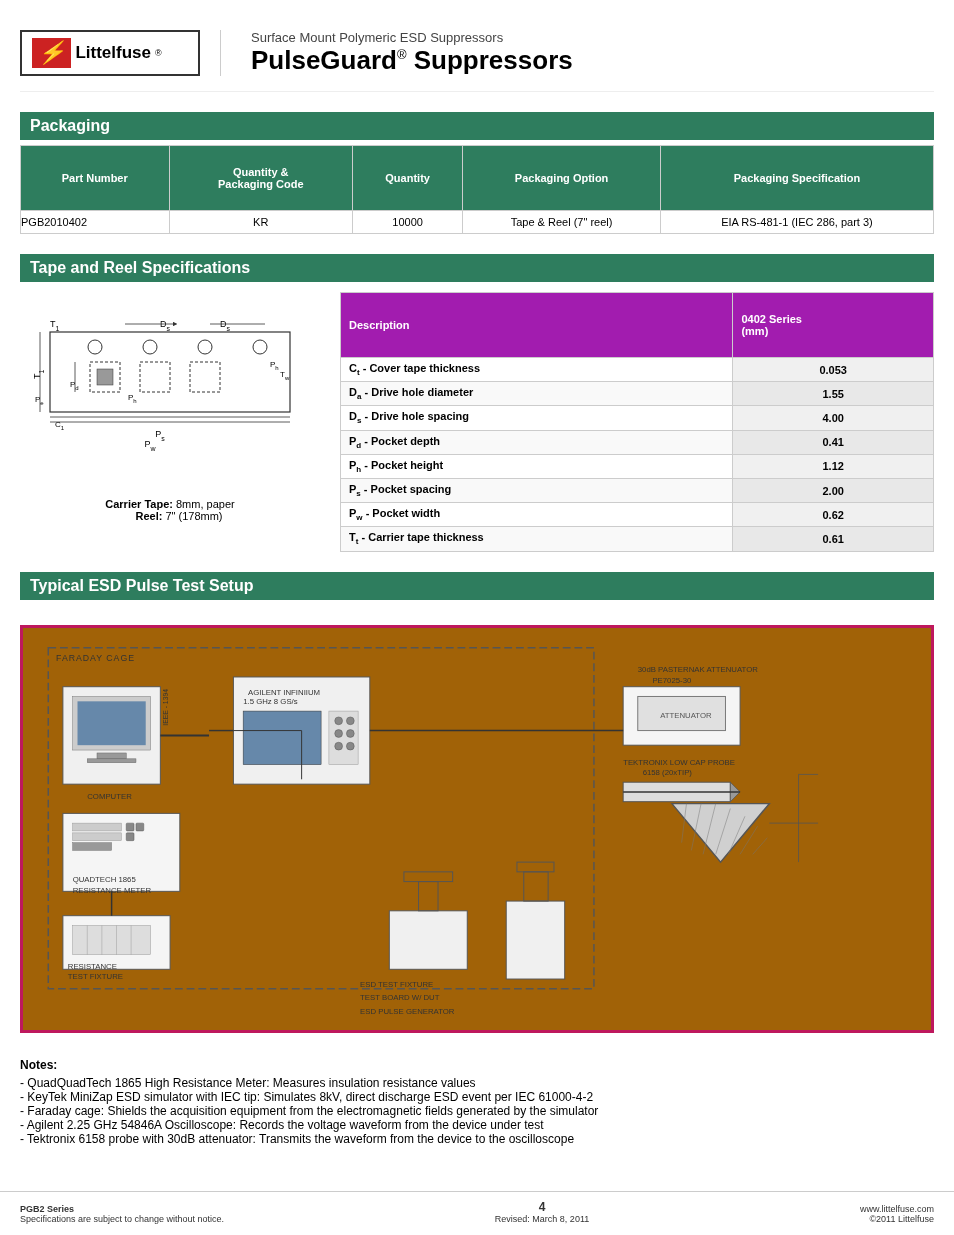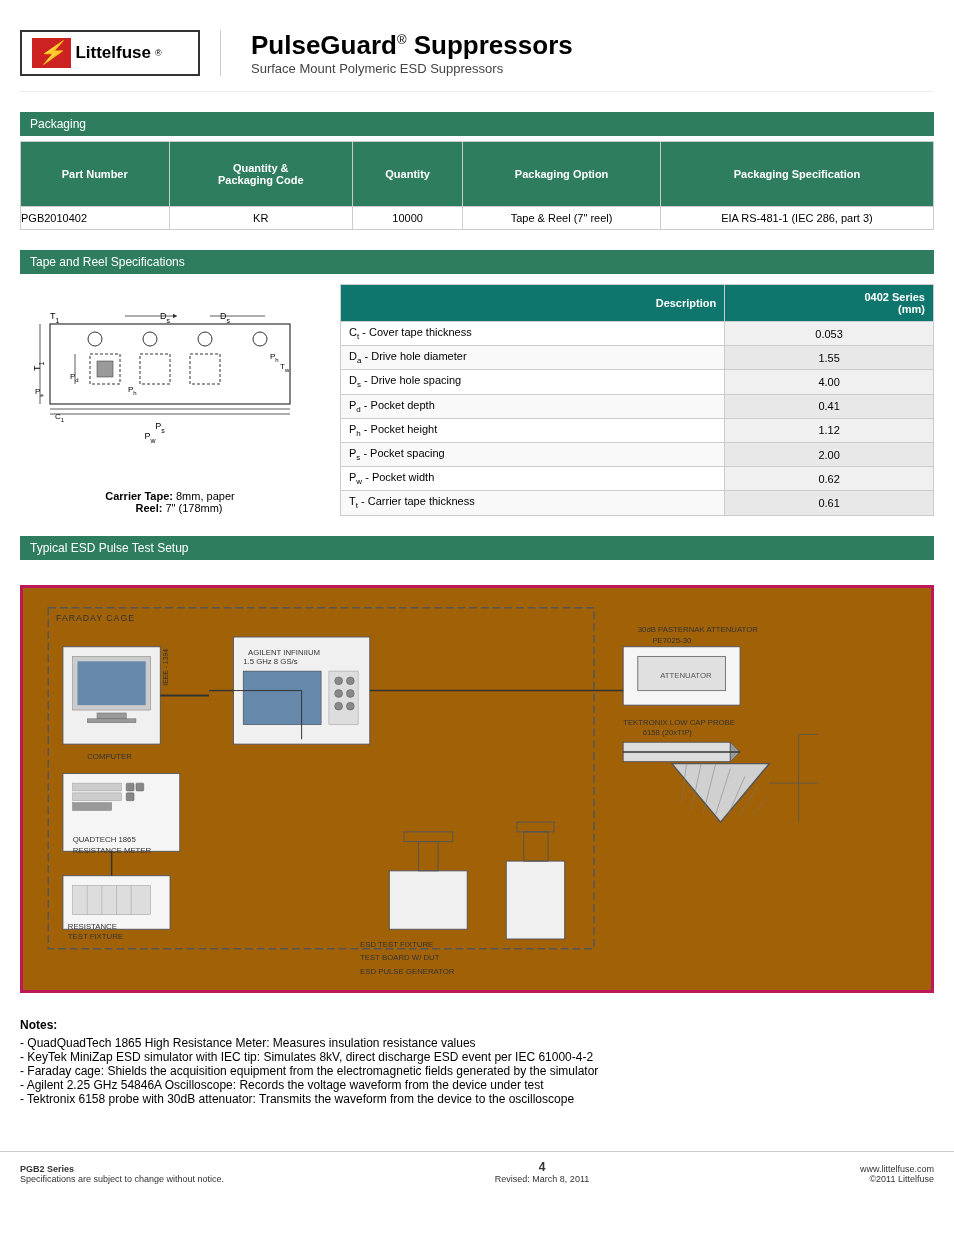--- a/index.html
+++ b/index.html
@@ -2,37 +2,37 @@
 <html><head>
   <meta charset="utf-8">
   <style>
     * { margin: 0; padding: 0; box-sizing: border-box; }
     body { font-family: Arial, sans-serif; font-size: 11px; background: #fff; color: #000; width: 954px; min-height: 1235px; }
     
     
     .header { display: flex; align-items: center; padding: 15px 20px; border-bottom: 1px solid #eee; }
 
     
-    .section-header { background: #2e7d5e; color: #fff; padding: 5px 10px; font-weight: normal; font-size: 12px; margin-top: 20px; }
+    .section-header { background: #2e7d5e; color: #fff; padding: 5px 10px; font-weight: bold; font-size: 16px; margin-top: 20px; }
 
     
     .packaging-table { width: 100%; border-collapse: collapse; margin-top: 5px; }
     .packaging-table th { background: #2e7d5e; color: #fff; padding: 20px 8px; text-align: center; font-size: 11px; border: 1px solid #ccc; }
     .packaging-table td { padding: 5px 0; border: 1px solid #ccc; font-size: 11px; text-align: center; }
     .packaging-table td:first-child { text-align: left; }
 
     
     .main { padding: 15px 20px; }
 
     
     .tape-reel-content { display: flex; gap: 20px; margin-top: 10px; }
     .tape-diagram { flex: 0 0 300px; }
     .tape-specs-table { flex: 1; border-collapse: collapse; }
-    .tape-specs-table th { background: #0f766e; color: #fff; padding: 6px 8px; text-align: right; font-size: 11px; border: 1px solid #ccc; }
-    .tape-specs-table td { padding: 4px 8px; border: 1px solid #ccc; font-size: 11px; }
+    .tape-specs-table th { background: #a21caf; color: #fff; padding: 20px 8px; text-align: left; font-size: 11px; border: 1px solid #ccc; }
+    .tape-specs-table td { padding: 4px 8px; border: 1px solid #ccc; font-size: 11px; font-weight: bold; }
     .tape-specs-table td:last-child { text-align: center; background: #f0f0f0; }
     .tape-specs-table tr:nth-child(even) td { background: #f9f9f9; }
     .tape-specs-table tr:nth-child(even) td:last-child { background: #e8e8e8; }
     .carrier-tape-info { margin-top: 4px; font-size: 11px; text-align: center; }
     .carrier-tape-info .label { font-weight: bold; }
 
     
     .esd-diagram { border: 3px solid #be185d; margin: 25px 0; padding: 10px; position: relative; min-height: 400px; background: #a16207; }
     
     
@@ -53,22 +53,22 @@
 <body>
 
 <div class="main">
   <div class="header" style="padding:15px 0 15px 0; display:flex; align-items:center;">
     <div style="display:flex; align-items:center; border:2px solid #333; padding:6px 10px; gap:4px; width:180px;">
       <div style="background:#cc2222; color:#fff; font-size:22px; font-weight:bold; padding:2px 6px; font-style:italic;">⚡</div>
       <div style="font-size:17px; font-weight:bold;">Littelfuse</div>
         <span style="font-size:9px; vertical-align:super;">®</span>
     </div>
     <div style="padding-left:30px; border-left:1px solid #ccc; margin-left:20px;">
+      <div style="font-size:13px; color:#444;">Surface Mount Polymeric ESD Suppressors</div>
       <div style="font-size:26px; font-weight:bold;">PulseGuard<sup style="font-size:13px; font-weight:normal;">®</sup> <span>Suppressors</span></div>
-      <div style="font-size:13px; color:#444;">Surface Mount Polymeric ESD Suppressors</div>
     </div>
   </div>
 
   <div>
     <div class="section-header">Packaging</div>
     <table class="packaging-table">
       <thead>
         <tr>
           <th>Part Number</th>
           <th>Quantity &amp;<br>Packaging Code</th>

